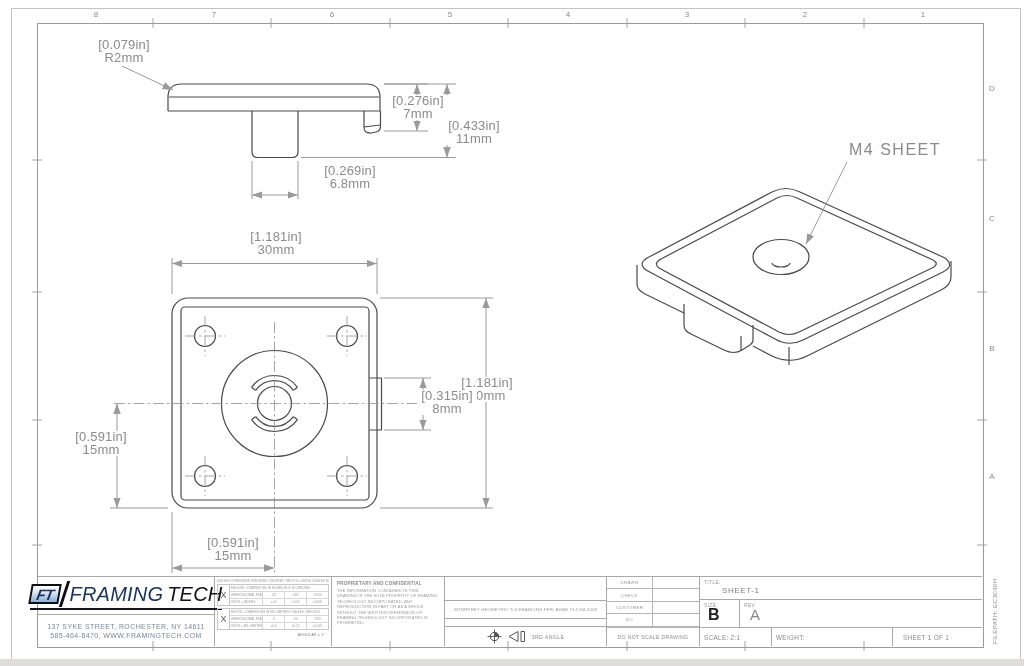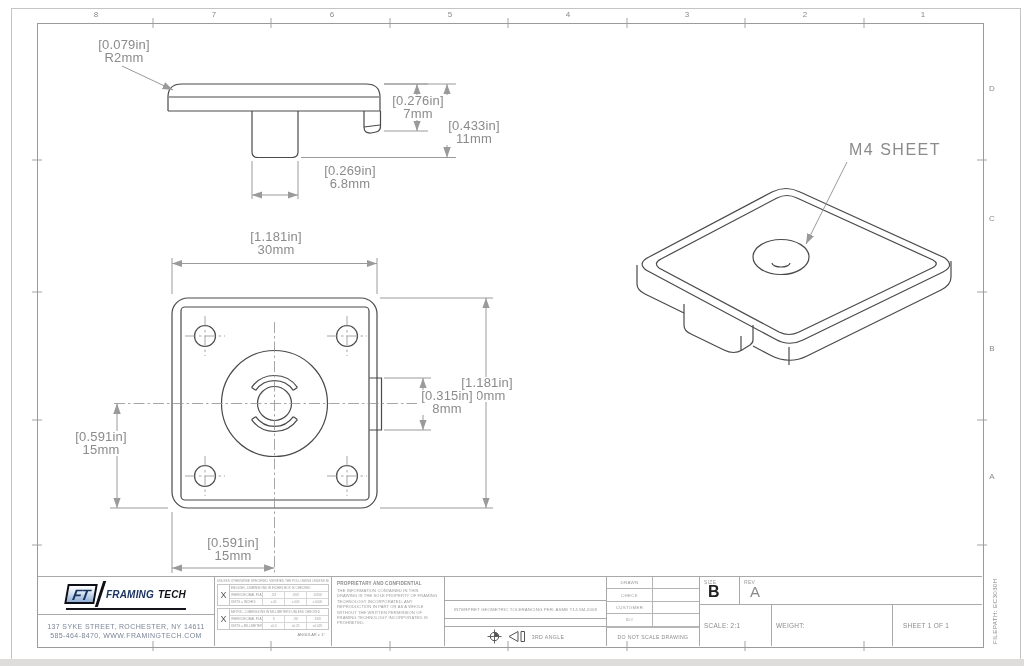--- a/index.html
+++ b/index.html
@@ -16,21 +16,21 @@
   .band{left:38px;top:576px;width:944px;height:70px;display:flex;border-top:1px solid #a9a9a9;box-sizing:border-box;font-family:"Liberation Sans",sans-serif;}
   .band *{box-sizing:border-box;}
   .sec{height:100%;border-right:1px solid #a9a9a9;position:relative;}
   .sec:last-child{border-right:none;}
   
   .sec-logo{width:177px;display:flex;flex-direction:column;}
   .logo-top{height:38px;border-bottom:1px solid #a9a9a9;display:flex;align-items:center;justify-content:center;}
   .logo-row{display:flex;align-items:center;border-bottom:2px solid #14141c;padding-bottom:1px;}
   .ft-badge{width:30px;height:20px;border:2.5px solid #0e0e16;transform:skewX(-10deg);background:linear-gradient(180deg,#ffffff 0%,#dce6f3 40%,#8fadd6 100%);display:flex;align-items:center;justify-content:center;font-style:italic;font-weight:bold;font-size:15px;color:#17335f;letter-spacing:-1px;}
   .ft-slash{width:3px;height:26px;background:#0e0e16;transform:skewX(-18deg);margin:0 4px 0 3px;}
-  .logo-name{font-style:italic;font-weight:bold;font-size:10px;letter-spacing:.2px;white-space:nowrap;}
+  .logo-name{font-style:italic;font-weight:normal;font-size:20px;letter-spacing:.2px;white-space:nowrap;}
   .logo-name .n1{color:#1b3560;}
   .logo-name .n2{color:#101016;margin-left:4px;}
   .logo-addr{flex:1;display:flex;flex-direction:column;align-items:center;justify-content:center;font-size:7px;line-height:9px;color:#7c8698;letter-spacing:.4px;white-space:nowrap;}
   
   .sec-tol{width:117px;font-size:3.4px;color:#9a9a9a;padding:2px 2px 1px 2px;display:flex;flex-direction:column;}
   .tol-header{font-size:3.2px;white-space:nowrap;overflow:hidden;margin-bottom:1px;}
   .tol-sec{display:flex;border:1px solid #c7c7c7;margin-bottom:2px;}
   .tol-check{width:12px;border-right:1px solid #c7c7c7;display:flex;align-items:center;justify-content:center;font-size:9px;color:#555;font-family:"Liberation Sans",sans-serif;}
   .tol-table{flex:1;display:flex;flex-direction:column;}
   .tol-caption{font-size:3.1px;white-space:nowrap;overflow:hidden;border-bottom:1px solid #d7d7d7;padding:1px 1px;}
@@ -335,20 +335,24 @@
           <div class="info-fill"></div>
       </div>
       <div class="info-space">
         <div class="info-label"></div>
           <div class="info-fill"></div>
       </div>
       <div class="info-dns">DO NOT SCALE DRAWING</div>
     </div>
 
     <div class="sec sec-main">
+      <div class="mb-title">
+        <span class="lbl">TITLE:</span>
+        <span class="val">SHEET-1</span>
+      </div>
       <div class="mb-mid">
         <div class="mb-size">
           <span class="lbl">SIZE</span>
           <span class="val">B</span>
         </div>
         <div class="mb-rev">
           <span class="lbl">REV</span>
           <span class="val">A</span>
         </div>
       </div>

